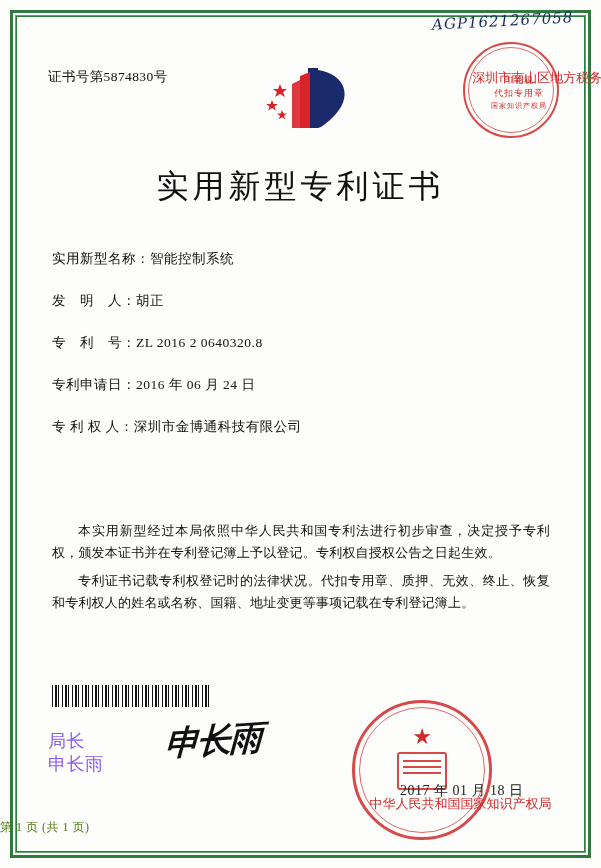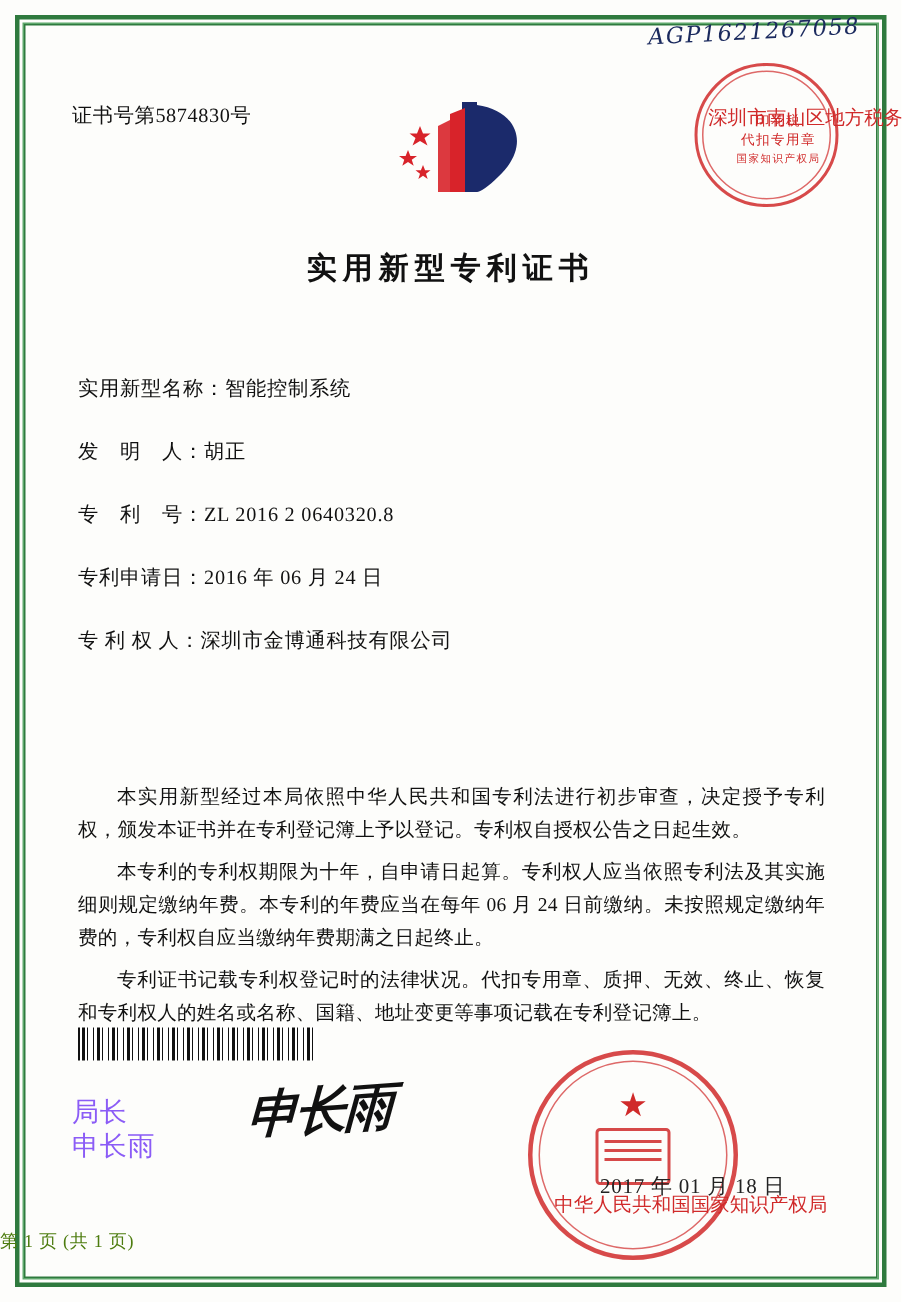--- a/index.html
+++ b/index.html
@@ -126,22 +126,22 @@
     letter-spacing: 1px;
   }
 
   
   .title {
     position: absolute;
     left: 0;
     right: 0;
     top: 165px;
     text-align: center;
-    font-size: 20px;
-    font-weight: bold;
+    font-size: 32px;
+    font-weight: normal;
     letter-spacing: 4px;
     color: #111;
     font-family: "Liberation Serif", "DejaVu Serif", serif;
   }
 
   
   .fields {
     position: absolute;
     left: 52px;
     top: 250px;
@@ -353,21 +353,20 @@
     <div class="field-row">
       <span class="field-label">专利申请日：</span><span class="field-value">2016 年 06 月 24 日</span>
     </div>
     <div class="field-row">
       <span class="field-label">专 利 权 人：</span><span class="field-value">深圳市金博通科技有限公司</span>
     </div>
   </div>
 
   <div class="body-text">
     <p>本实用新型经过本局依照中华人民共和国专利法进行初步审查，决定授予专利权，颁发本证书并在专利登记簿上予以登记。专利权自授权公告之日起生效。</p>
-    <p>本专利的专利权期限为十年，自申请日起算。专利权人应当依照专利法及其实施细则规定缴纳年费。本专利的年费应当在每年 06 月 24 日前缴纳。未按照规定缴纳年费的，专利权自应当缴纳年费期满之日起终止。</p>
     <p>专利证书记载专利权登记时的法律状况。代扣专用章、质押、无效、终止、恢复和专利权人的姓名或名称、国籍、地址变更等事项记载在专利登记簿上。</p>
   </div>
 
   <div class="barcode"></div>
 
   <div class="director">
     <div>局长</div>
     <div>申长雨</div>
   </div>
 

